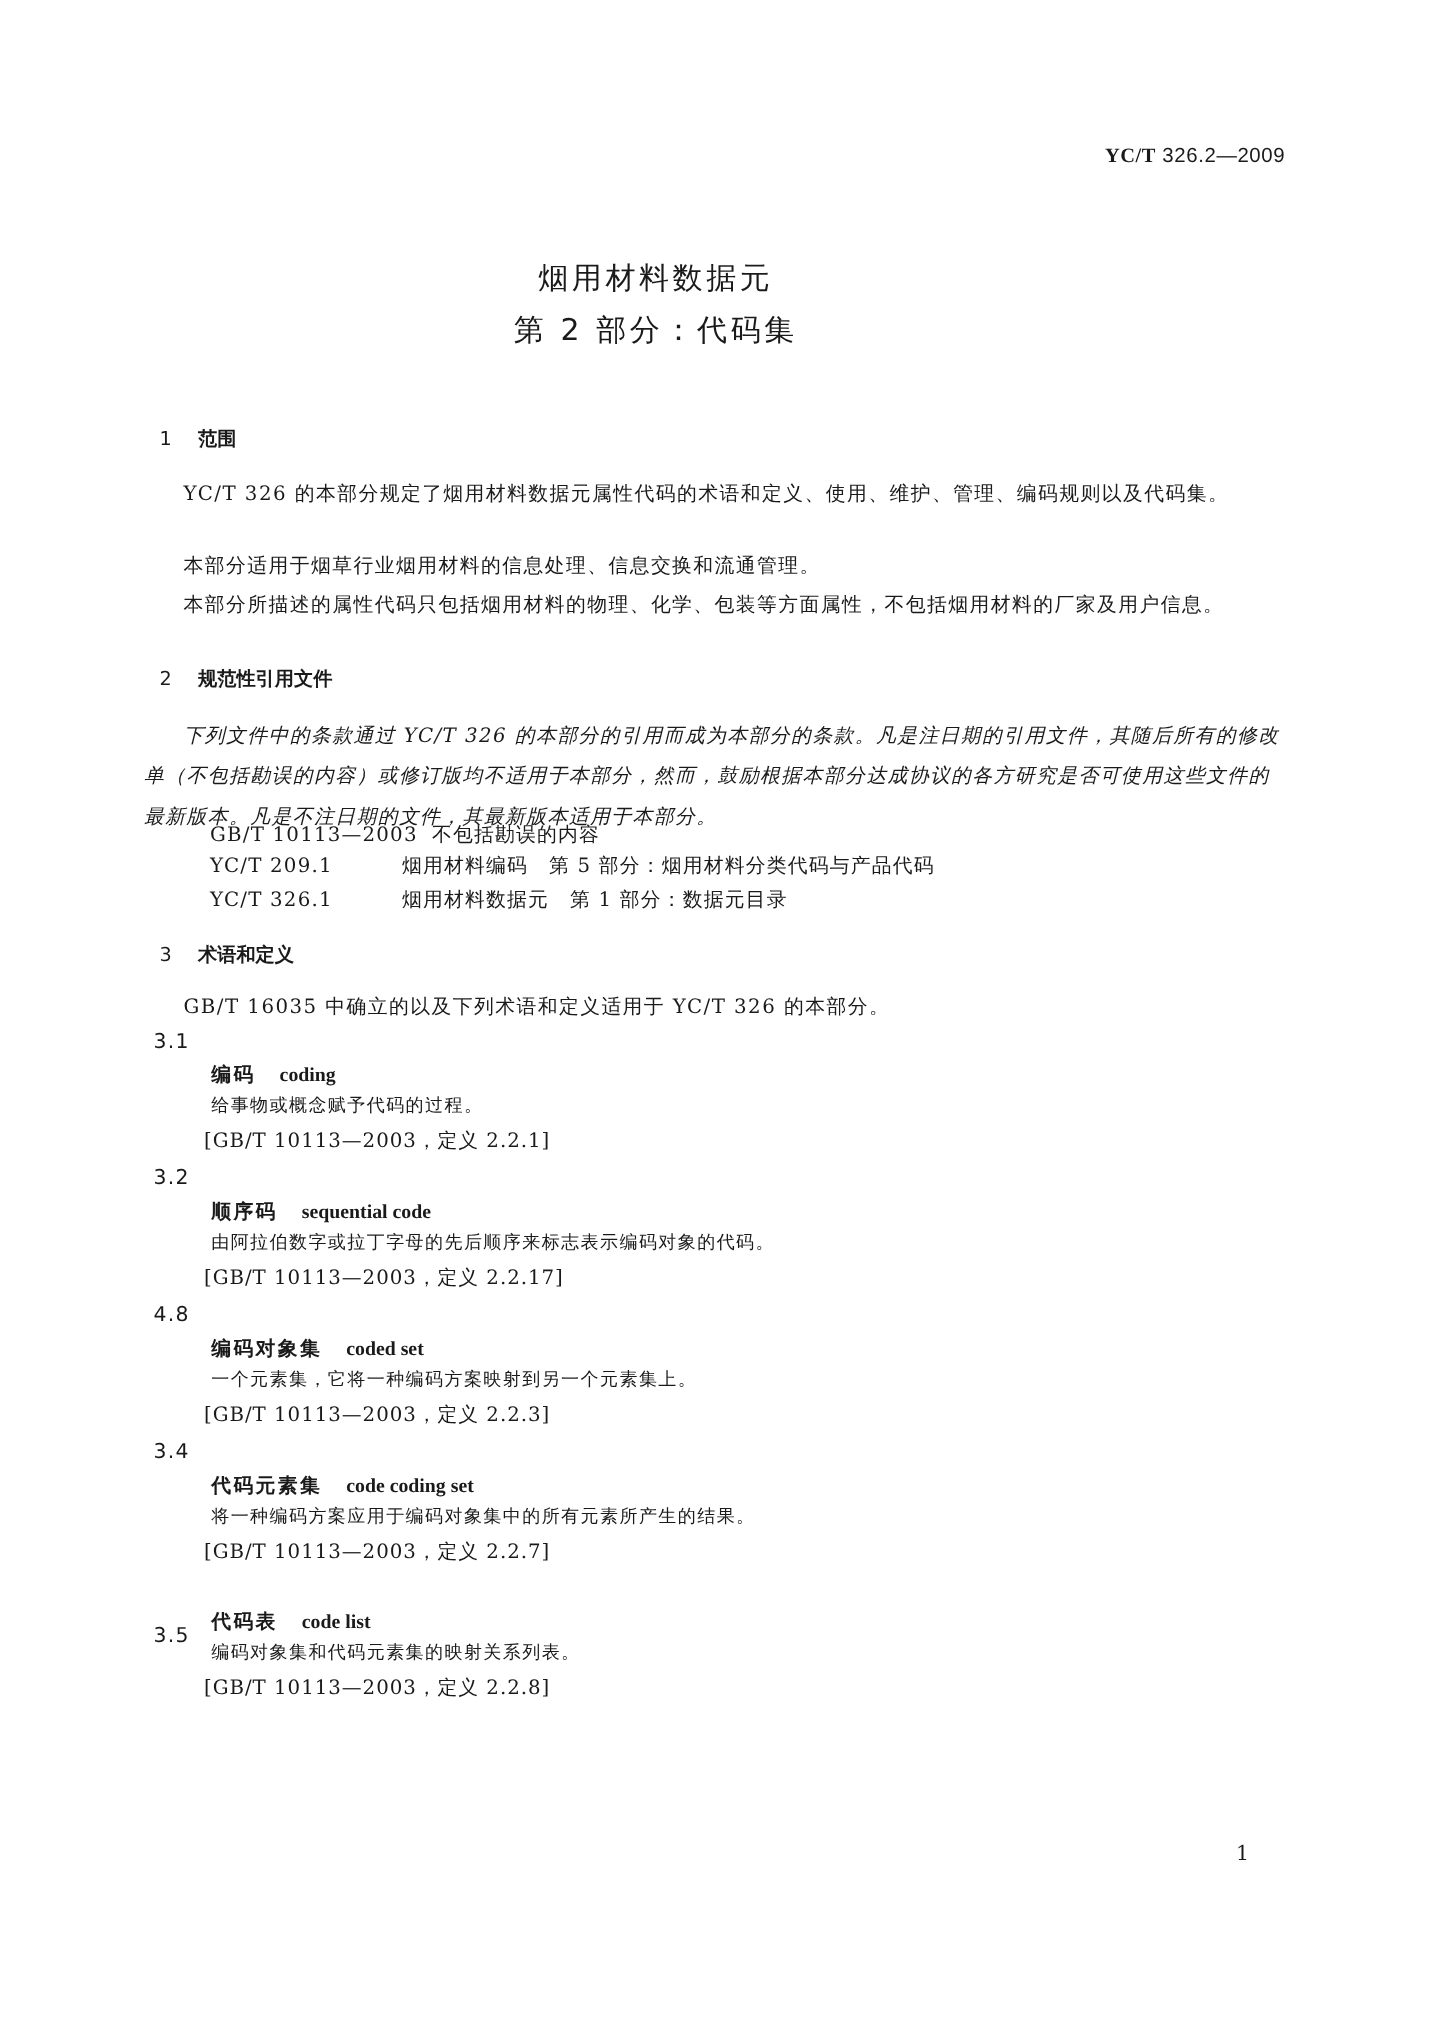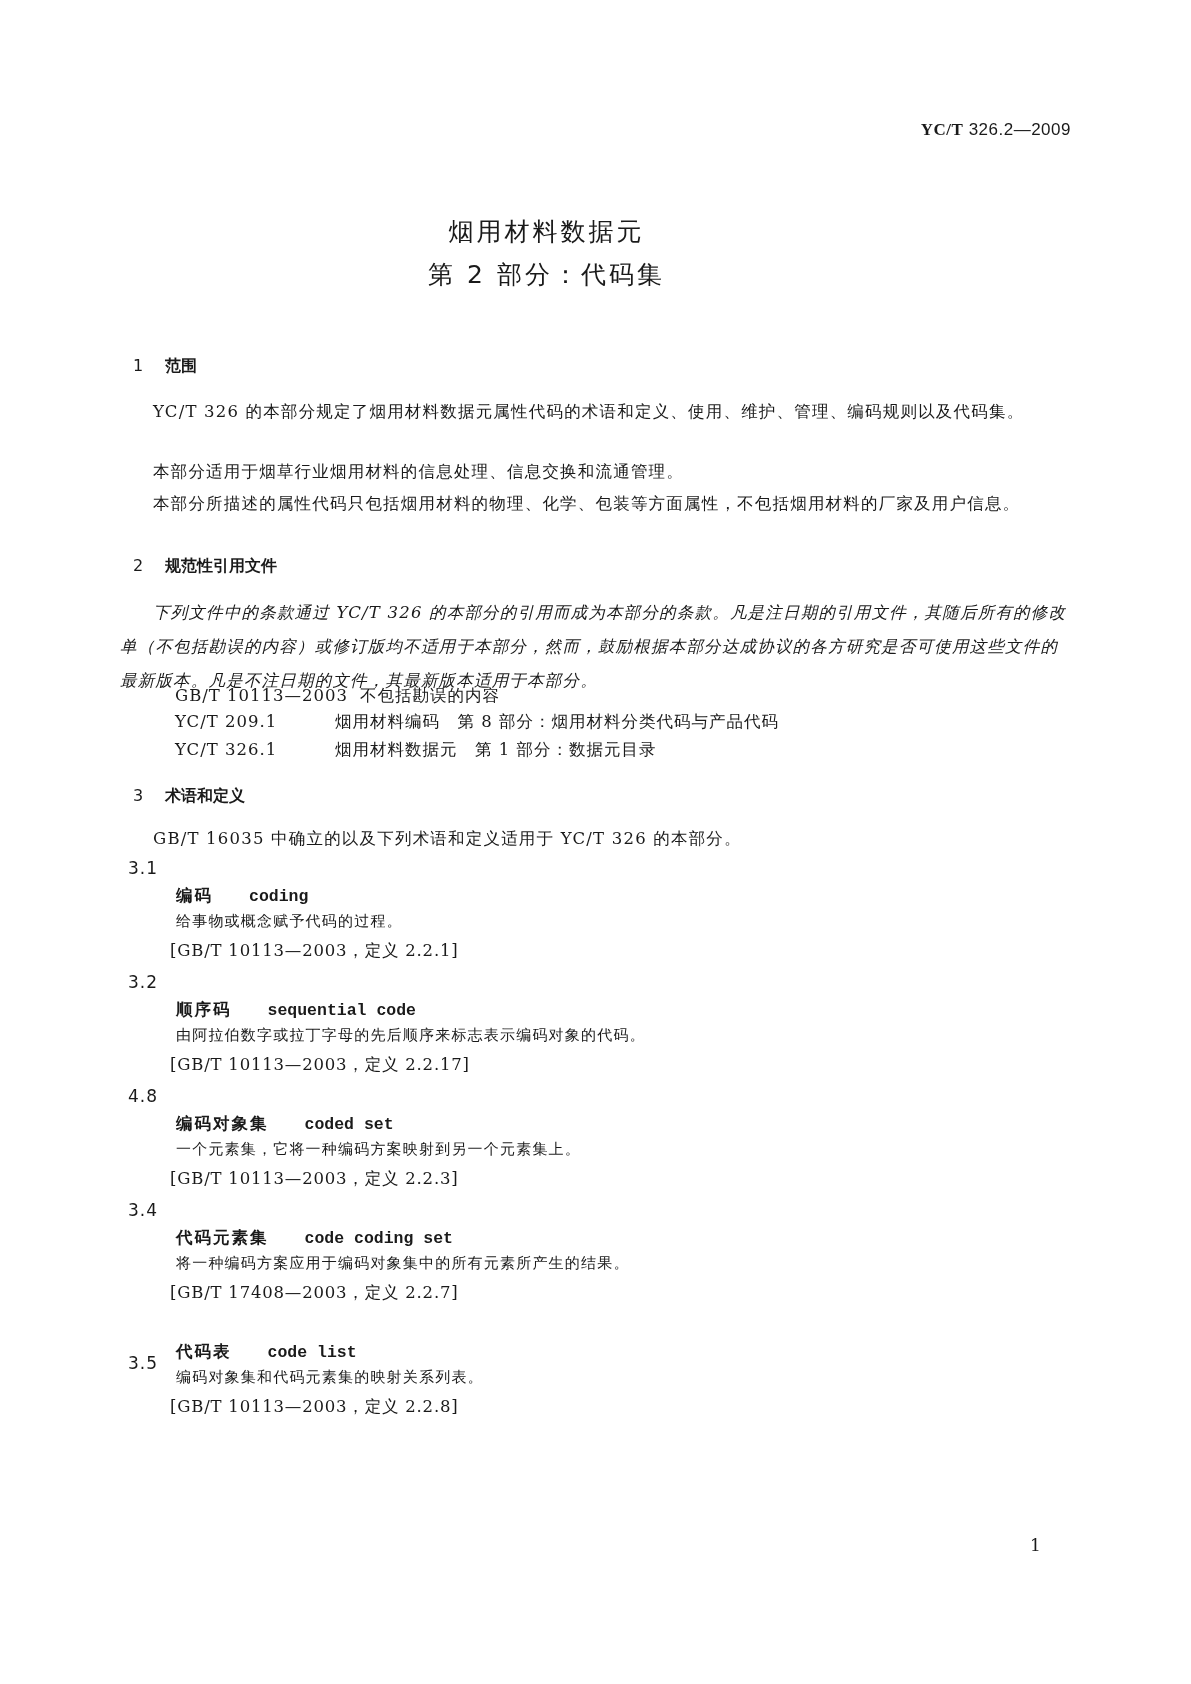--- a/index.html
+++ b/index.html
@@ -37,21 +37,21 @@
     .ref .code { display: inline-block; min-width: 185px; }
     .ref .title-part { margin-left: 0; }
     .subnum {
       left: 128px; font-size: 17px; letter-spacing: 1px;
       font-family: "DejaVu Sans", "Liberation Sans", sans-serif;
     }
     .term {
       left: 176px; font-size: 16.5px; font-weight: bold;
     }
     .term .zh { font-family: "DejaVu Sans", "Liberation Sans", sans-serif; letter-spacing: 2px; }
-    .term .en { margin-left: 36px; font-family: Liberation Mono, monospace; }
+    .term .en { margin-left: 20px; font-family: Liberation Serif, serif; }
     .def { left: 176px; font-size: 15px; letter-spacing: 1.2px; }
     .src { left: 170px; font-size: 16.5px; letter-spacing: 0.8px; }
     .page-num { left: 1030px; top: 1535px; font-size: 17px; }
   </style>
 </head>
 <body>
 
 <div class="abs std-code">
   <b>YC/T</b>
   <span>326.2—2009</span>
@@ -69,21 +69,21 @@
 
 <div class="abs h1" style="top:556px;">
   <span class="num">2</span><span>规范性引用文件</span>
 </div>
 <div class="abs para" style="top:596px;font-style:italic;">下列文件中的条款通过 YC/T 326 的本部分的引用而成为本部分的条款。凡是注日期的引用文件，其随后所有的修改单（不包括勘误的内容）或修订版均不适用于本部分，然而，鼓励根据本部分达成协议的各方研究是否可使用这些文件的最新版本。凡是不注日期的文件，其最新版本适用于本部分。</div>
 
 <div class="abs ref" style="top:685px;">
   <span class="code">GB/T 10113—2003</span><span class="title-part">不包括勘误的内容</span>
 </div>
 <div class="abs ref" style="top:711px;">
-  <span class="code" style="min-width:160px;">YC/T 209.1</span><span class="title-part">烟用材料编码　第 8 部分：烟用材料分类代码与产品代码</span>
+  <span class="code" style="min-width:160px;">YC/T 209.1</span><span class="title-part">烟用材料编码　第 5 部分：烟用材料分类代码与产品代码</span>
 </div>
 <div class="abs ref" style="top:739px;">
   <span class="code" style="min-width:160px;">YC/T 326.1</span><span class="title-part">烟用材料数据元　第 1 部分：数据元目录</span>
 </div>
 
 <div class="abs h1" style="top:786px;">
   <span class="num">3</span><span>术语和定义</span>
 </div>
 <div class="abs para" style="top:822px;">GB/T 16035 中确立的以及下列术语和定义适用于 YC/T 326 的本部分。</div>
 
@@ -106,21 +106,21 @@
   <span class="zh">编码对象集</span><span class="en">coded set</span>
 </div>
 <div class="abs def" style="top:1140px;">一个元素集，它将一种编码方案映射到另一个元素集上。</div>
 <div class="abs src" style="top:1168px;">[GB/T 10113—2003，定义 2.2.3]</div>
 
 <div class="abs subnum" style="top:1200px;">3.4</div>
 <div class="abs term" style="top:1227px;">
   <span class="zh">代码元素集</span><span class="en">code coding set</span>
 </div>
 <div class="abs def" style="top:1254px;">将一种编码方案应用于编码对象集中的所有元素所产生的结果。</div>
-<div class="abs src" style="top:1282px;">[GB/T 17408—2003，定义 2.2.7]</div>
+<div class="abs src" style="top:1282px;">[GB/T 10113—2003，定义 2.2.7]</div>
 
 <div class="abs subnum" style="top:1353px;">3.5</div>
 <div class="abs term" style="top:1341px;">
   <span class="zh">代码表</span><span class="en">code list</span>
 </div>
 <div class="abs def" style="top:1368px;">编码对象集和代码元素集的映射关系列表。</div>
 <div class="abs src" style="top:1396px;">[GB/T 10113—2003，定义 2.2.8]</div>
 
 <div class="abs page-num">1</div>
 

